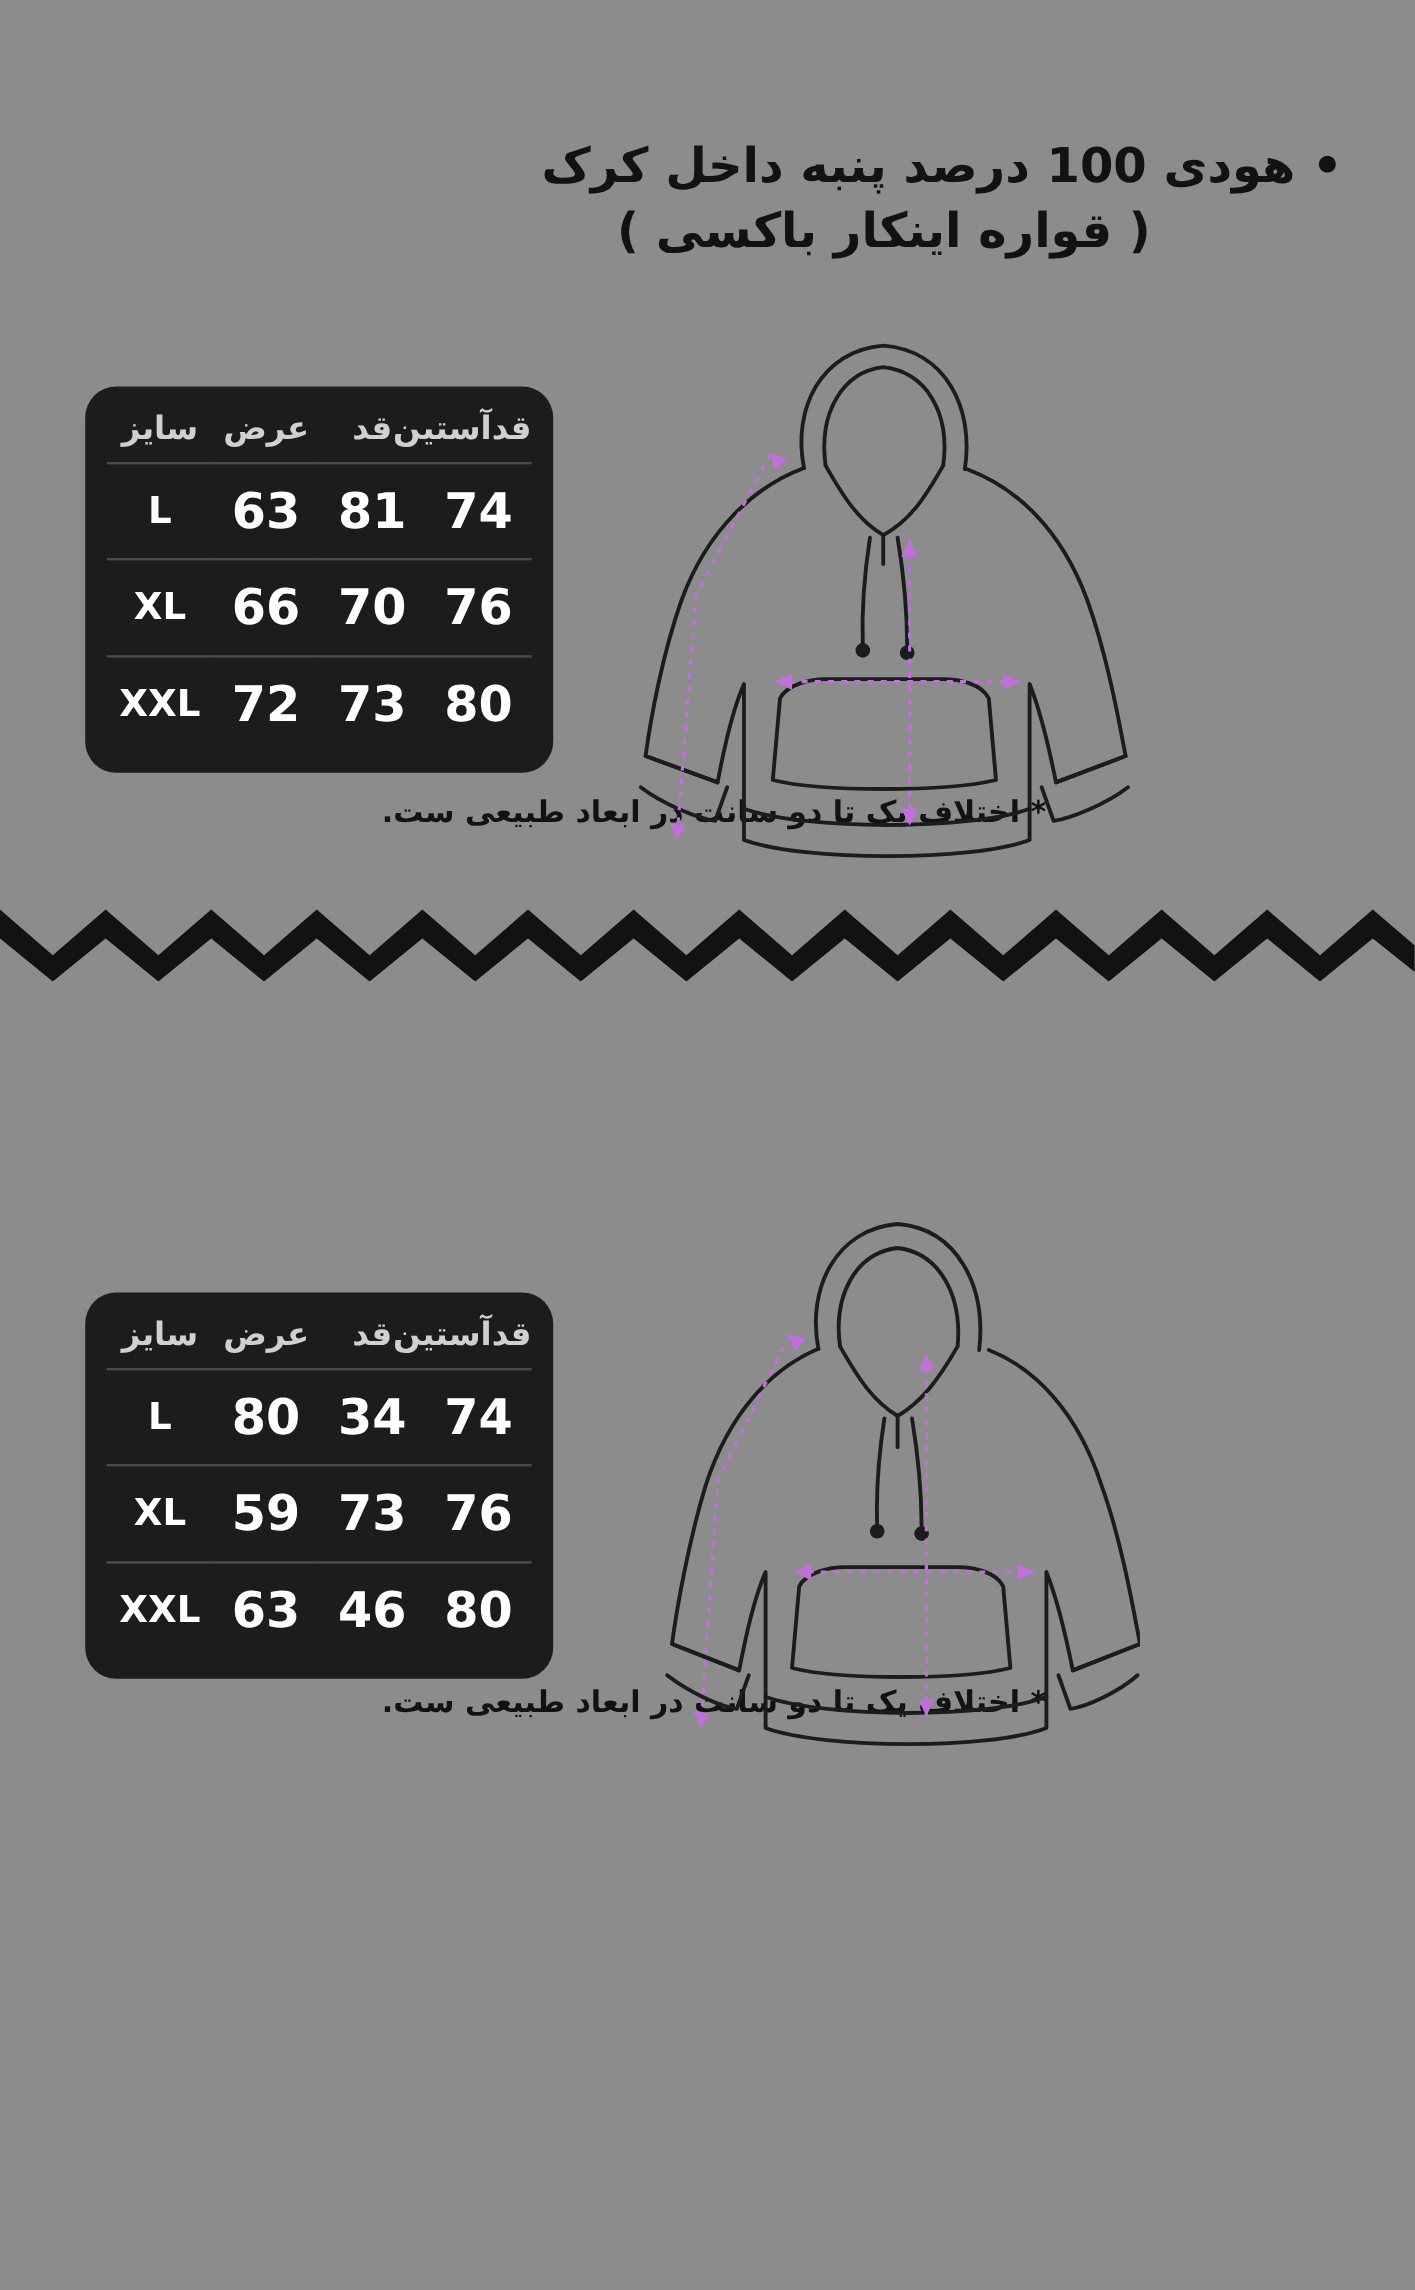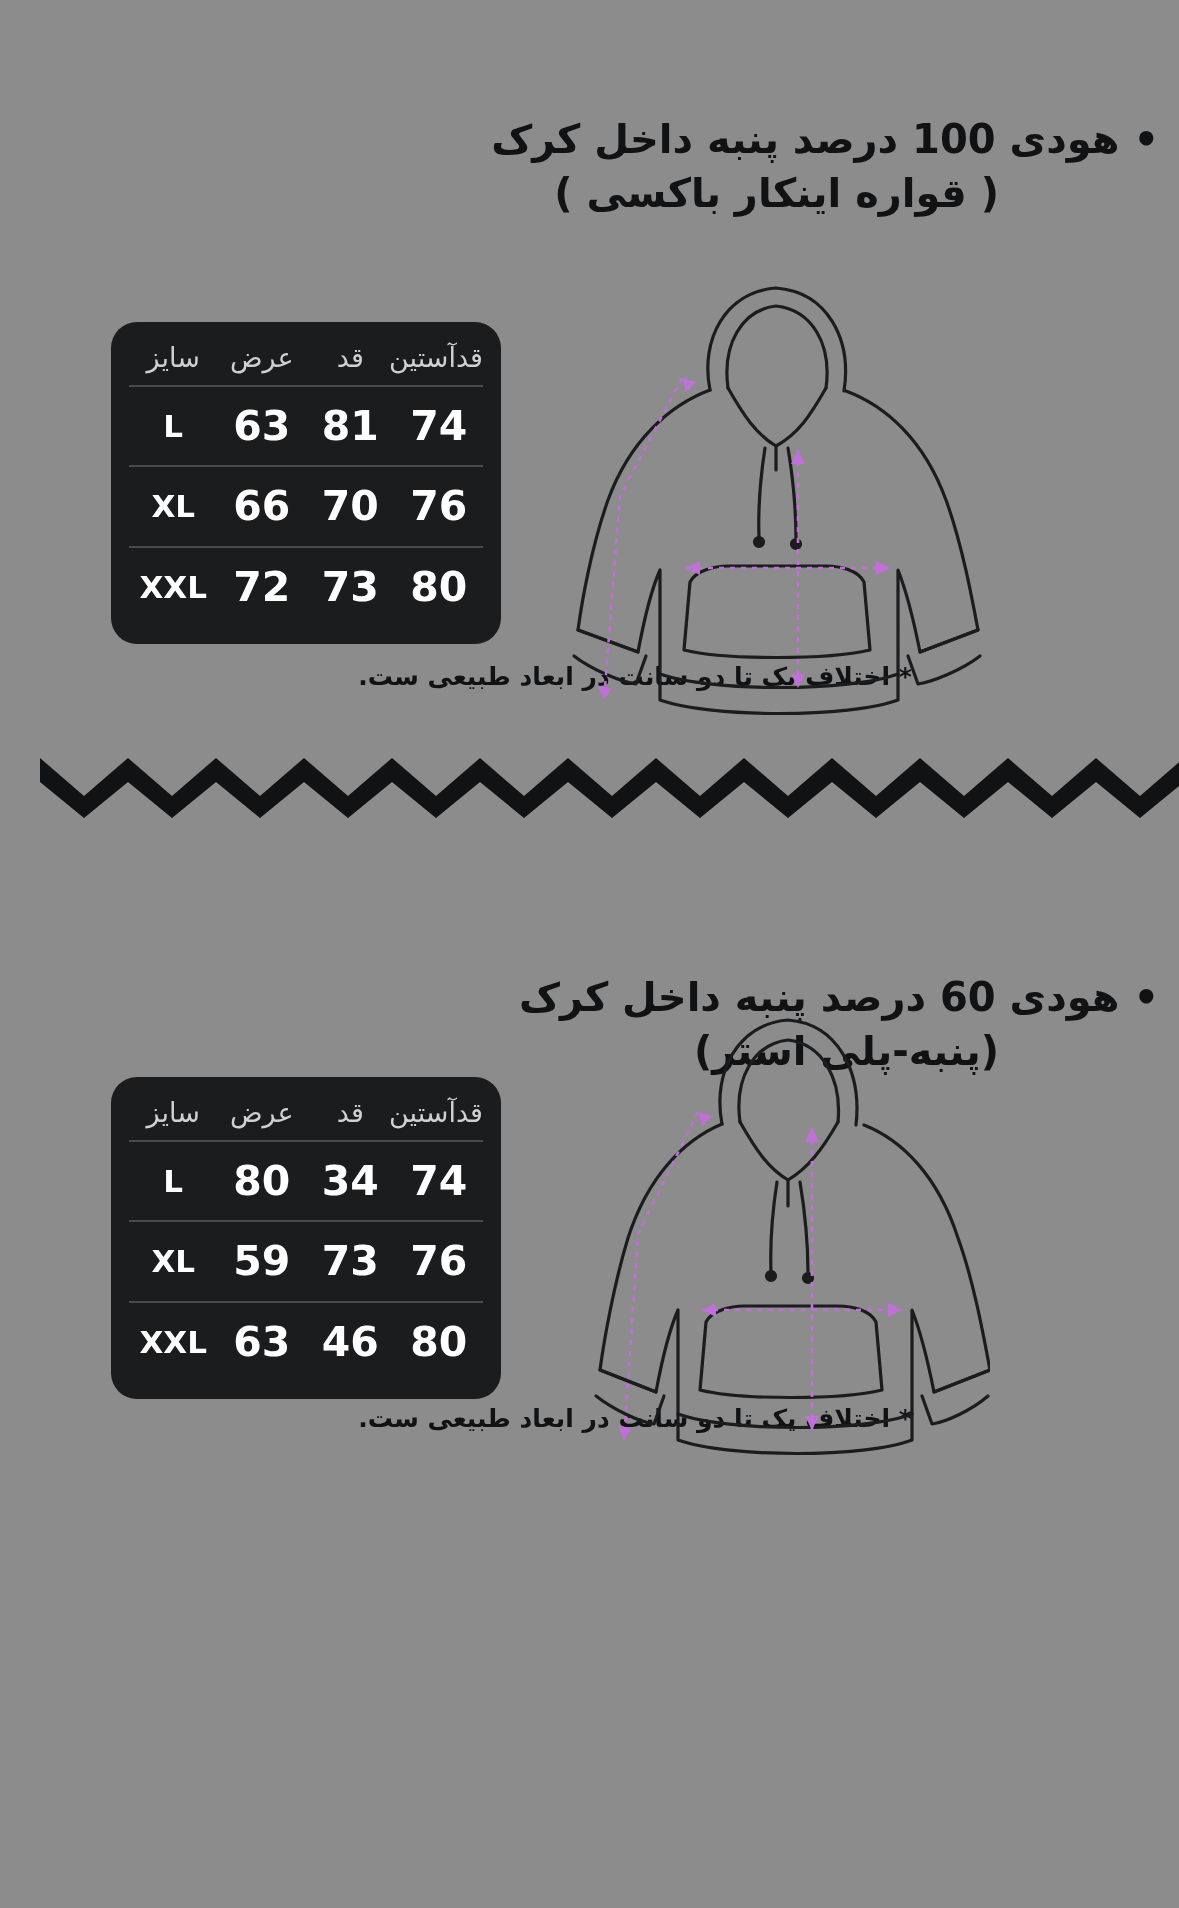--- a/index.html
+++ b/index.html
@@ -12,21 +12,20 @@
     height: 1908px;
     position: relative;
     font-family: "DejaVu Sans", "Liberation Sans", sans-serif;
     overflow: hidden;
   }
 
   .page {
     position: absolute;
     inset: 0;
     background: #8c8c8c;
-    margin-left: 40px;
   }
 
   .section {
     position: absolute;
     left: 0;
     width: 1179px;
   }
   .section-1 { top: 0; height: 940px; }
   .section-2 { top: 955px; height: 953px; }
 
@@ -69,21 +68,21 @@
   table.size-table {
     width: 100%;
     height: 100%;
     border-collapse: collapse;
     direction: rtl;
     table-layout: fixed;
   }
   table.size-table th {
     color: #cfd0d2;
     font-size: 27px;
-    font-weight: normal;
+    font-weight: bold;
     text-align: center;
     padding: 6px 0 12px 0;
     border: none;
   }
   table.size-table td {
     color: #ffffff;
     font-size: 41px;
     font-weight: bold;
     text-align: center;
     padding: 14px 0;
@@ -212,24 +211,20 @@
       </g>
     </svg>
   </div>
 
   <svg class="zigzag" viewBox="0 0 1179 70" preserveAspectRatio="none">
     <polygon fill="#111214" points="0,10 44,48 88,10 132,48 176,10 220,48 264,10 308,48 352,10 396,48 440,10 484,48 528,10 572,48 616,10 660,48 704,10 748,48 792,10 836,48 880,10 924,48 968,10 1012,48 1056,10 1100,48 1144,10 1179,40 1179,62 1144,34 1100,70 1056,34 1012,70 968,34 924,70 880,34 836,70 792,34 748,70 704,34 660,70 616,34 572,70 528,34 484,70 440,34 396,70 352,34 308,70 264,34 220,70 176,34 132,70 88,34 44,70 0,34"></polygon>
   </svg>
 
   <div class="section section-2">
 
-    <div class="heading-block" style="top: 15px;">
-      <div class="heading-line heading-main">• هودی 60 درصد  پنبه داخل کرک</div>
-      <div class="heading-line heading-sub">(پنبه-پلی استر)</div>
-    </div>
 
     <div class="size-card" style="right:718px; top:122px; width:390px; height:322px;">
       <table class="size-table">
         <thead>
           <tr>
             <th>قدآستین</th>
             <th>قد</th>
             <th>عرض</th>
             <th>سایز</th>
           </tr>

